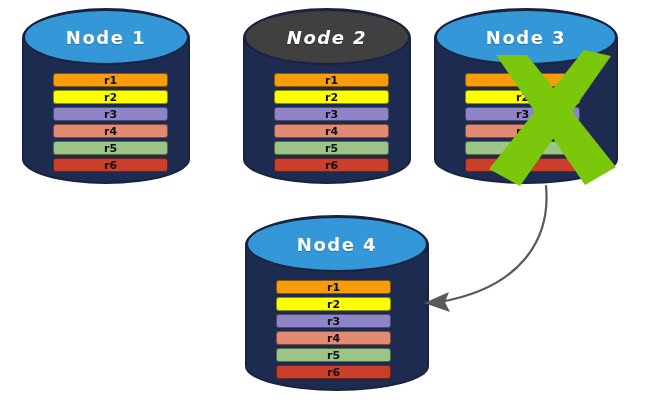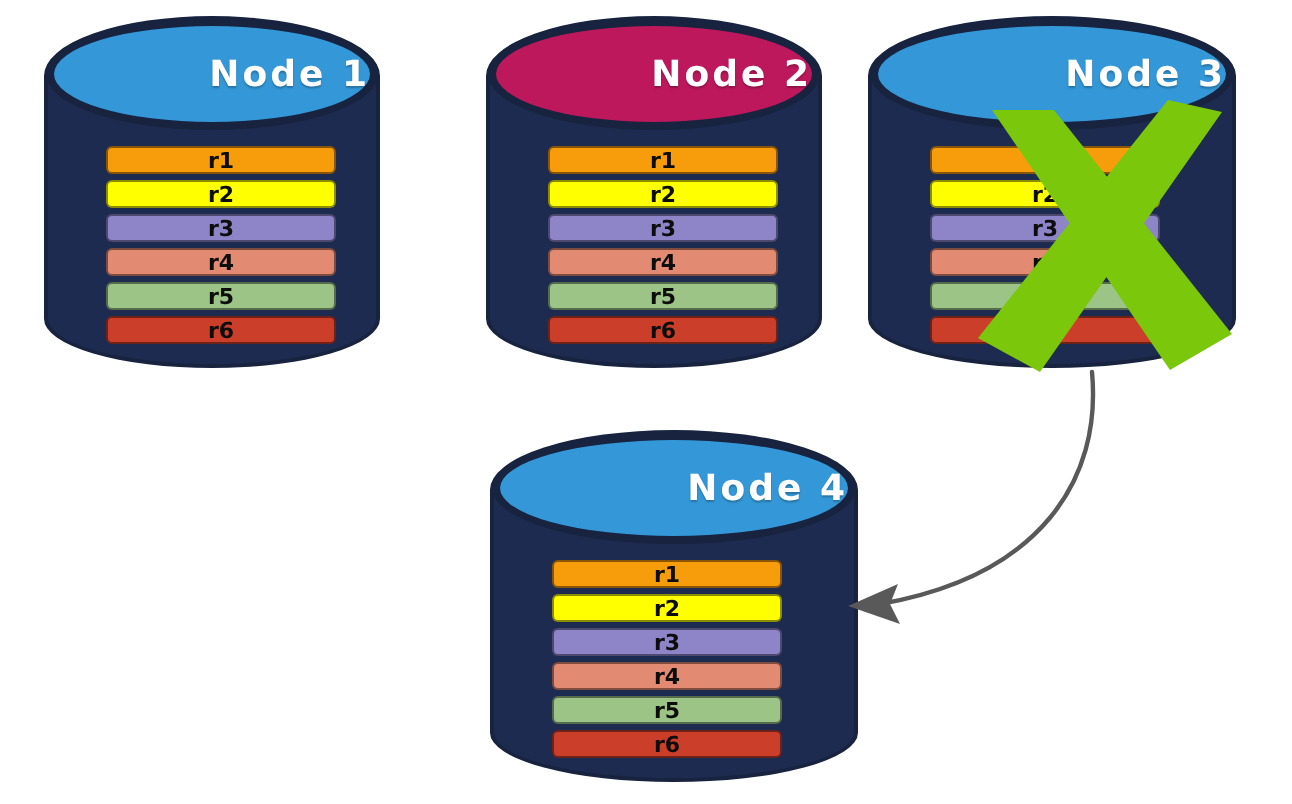--- a/index.html
+++ b/index.html
@@ -36,26 +36,26 @@
     border-radius: 50% / 17% 17% 14% 14%;
     box-sizing: border-box;
   }
   .node-top {
     position: absolute;
     left: 1px;
     top: 1px;
     width: calc(100% - 2px);
     height: 56px;
     background: #3498d8;
-    border: 4px solid #be185d;
+    border: 2px solid #be185d;
     border-radius: 50%;
     box-sizing: border-box;
     display: flex;
     align-items: center;
-    justify-content: flex-end;
+    justify-content: center;
   }
   .node-title {
     color: #ffffff;
     font-size: 18px;
     font-weight: bold;
     letter-spacing: 1.5px;
     text-shadow: 0 1px 1px rgba(0,0,0,.25);
     white-space: nowrap;
   }
 
@@ -107,21 +107,21 @@
       <div class="row-bar" style="background: rgb(255, 255, 0); color: rgb(13, 13, 13);">r2</div>
       <div class="row-bar" style="background: rgb(142, 133, 200); color: rgb(13, 13, 13);">r3</div>
       <div class="row-bar" style="background: rgb(227, 138, 114); color: rgb(13, 13, 13);">r4</div>
       <div class="row-bar" style="background: rgb(156, 196, 135); color: rgb(13, 13, 13);">r5</div>
       <div class="row-bar" style="background: rgb(203, 63, 42); color: rgb(13, 13, 13);">r6</div>
     </div>
   </div>
 
   <div class="node" id="node-2" style="left:243px; top:8px; width:168px; height:176px;">
     <div class="node-body" style="background: rgb(28, 43, 79); border-color: rgb(23, 35, 63);"></div>
-    <div class="node-top" style="background: #be185d; border-color: rgb(23, 35, 63);">
+    <div class="node-top" style="background: #404040; border-color: rgb(23, 35, 63); font-style: italic;">
       <span class="node-title" style="color: rgb(255, 255, 255);">Node 2</span>
     </div>
     <div class="rows">
       <div class="row-bar" style="background: rgb(247, 157, 12); color: rgb(13, 13, 13);">r1</div>
       <div class="row-bar" style="background: rgb(255, 255, 0); color: rgb(13, 13, 13);">r2</div>
       <div class="row-bar" style="background: rgb(142, 133, 200); color: rgb(13, 13, 13);">r3</div>
       <div class="row-bar" style="background: rgb(227, 138, 114); color: rgb(13, 13, 13);">r4</div>
       <div class="row-bar" style="background: rgb(156, 196, 135); color: rgb(13, 13, 13);">r5</div>
       <div class="row-bar" style="background: rgb(203, 63, 42); color: rgb(13, 13, 13);">r6</div>
     </div>

